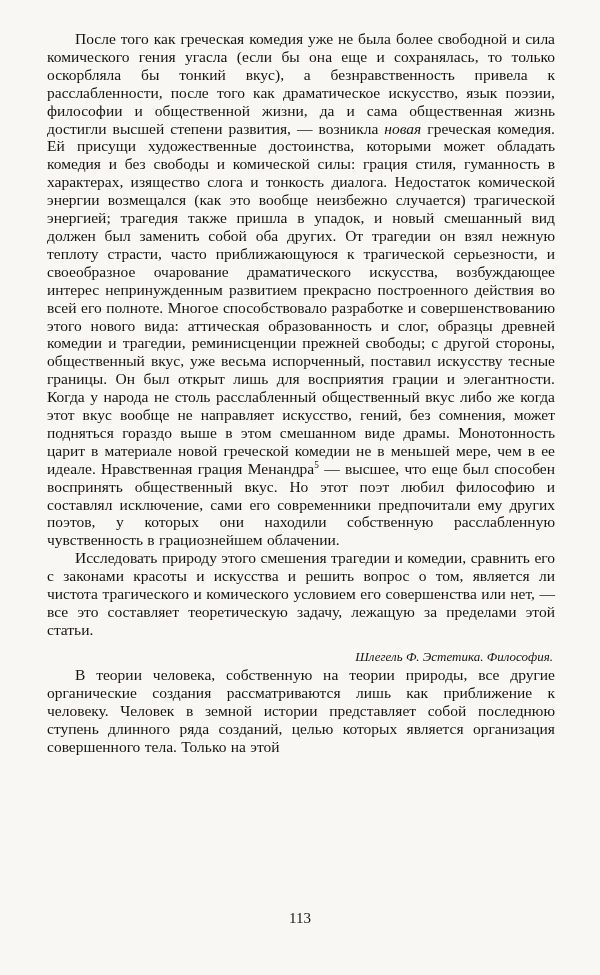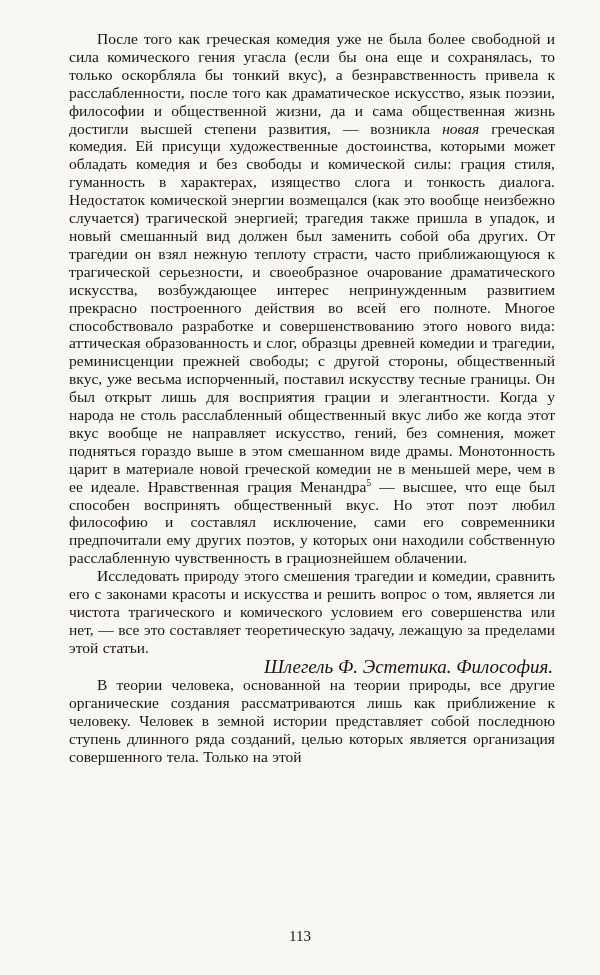--- a/index.html
+++ b/index.html
@@ -12,73 +12,73 @@
     background: #f8f7f3;
     color: #171411;
     font-family: "Liberation Serif", "DejaVu Serif", serif;
     overflow: hidden;
   }
   .page {
     position: relative;
     box-sizing: border-box;
     width: 600px;
     height: 975px;
-    padding: 30px 45px 0 69px;
+    padding: 30px 45px 0 47px;
   }
   .para {
     margin: 0;
     font-size: 15.5px;
     line-height: 17.9px;
     text-align: justify;
     text-indent: 28px;
     word-spacing: 0.5px;
   }
   .italic {
     font-style: italic;
   }
   sup.fnote {
     font-size: 0.6em;
     line-height: 0;
     vertical-align: super;
   }
   .attribution {
-    margin-top: 1px;
-    font-size: 19px;
+    margin-top: 9px;
+    font-size: 13px;
     line-height: 18.5px;
     font-style: italic;
     text-align: right;
     padding-right: 2px;
   }
   .heading {
     margin: 38px 0 23px 0;
     font-size: 16px;
     font-weight: bold;
     text-align: center;
     letter-spacing: 0.2px;
   }
   .page-number {
     position: absolute;
     left: 0;
-    bottom: 30px;
+    bottom: 48px;
     width: 100%;
     text-align: center;
     font-size: 15px;
   }
 </style>
 </head>
 <body>
 
 <div class="page">
 
   <p class="para"><span>После того как греческая комедия уже не была более свободной и сила комического гения угасла (если бы она еще и сохранялась, то только оскорбляла бы тонкий вкус), а безнравственность привела к расслабленности, после того как драматическое искусство, язык поэзии, философии и общественной жизни, да и сама общественная жизнь достигли высшей степени развития, — возникла </span><span class="italic">новая</span><span> греческая комедия. Ей присущи художественные достоинства, которыми может обладать комедия и без свободы и комической силы: грация стиля, гуманность в характерах, изящество слога и тонкость диалога. Недостаток комической энергии возмещался (как это вообще неизбежно случается) трагической энергией; трагедия также пришла в упадок, и новый смешанный вид должен был заменить собой оба других. От трагедии он взял нежную теплоту страсти, часто приближающуюся к трагической серьезности, и своеобразное очарование драматического искусства, возбуждающее интерес непринужденным развитием прекрасно построенного действия во всей его полноте. Многое способствовало разработке и совершенствованию этого нового вида: аттическая образованность и слог, образцы древней комедии и трагедии, реминисценции прежней свободы; с другой стороны, общественный вкус, уже весьма испорченный, поставил искусству тесные границы. Он был открыт лишь для восприятия грации и элегантности. Когда у народа не столь расслабленный общественный вкус либо же когда этот вкус вообще не направляет искусство, гений, без сомнения, может подняться гораздо выше в этом смешанном виде драмы. Монотонность царит в материале новой греческой комедии не в меньшей мере, чем в ее идеале. Нравственная грация Менандра</span><sup class="fnote">5</sup><span> — высшее, что еще был способен воспринять общественный вкус. Но этот поэт любил философию и составлял исключение, сами его современники предпочитали ему других поэтов, у которых они находили собственную расслабленную чувственность в грациознейшем облачении.</span></p>
 
   <p class="para">Исследовать природу этого смешения трагедии и комедии, сравнить его с законами красоты и искусства и решить вопрос о том, является ли чистота трагического и комического условием его совершенства или нет, — все это составляет теоретическую задачу, лежащую за пределами этой статьи.</p>
 
   <div class="attribution">
     <div>Шлегель Ф. Эстетика. Философия.</div>
   </div>
 
 
-  <p class="para">В теории человека, основанной на теории природы, все другие органические создания рассматриваются лишь как приближение к человеку. Человек в земной истории представляет собой последнюю ступень длинного ряда созданий, целью которых является организация совершенного тела. Только на этой</p>
+  <p class="para">В теории человека, собственную на теории природы, все другие органические создания рассматриваются лишь как приближение к человеку. Человек в земной истории представляет собой последнюю ступень длинного ряда созданий, целью которых является организация совершенного тела. Только на этой</p>
 
   <div class="page-number">113</div>
 
 </div>
 
 </body></html>

